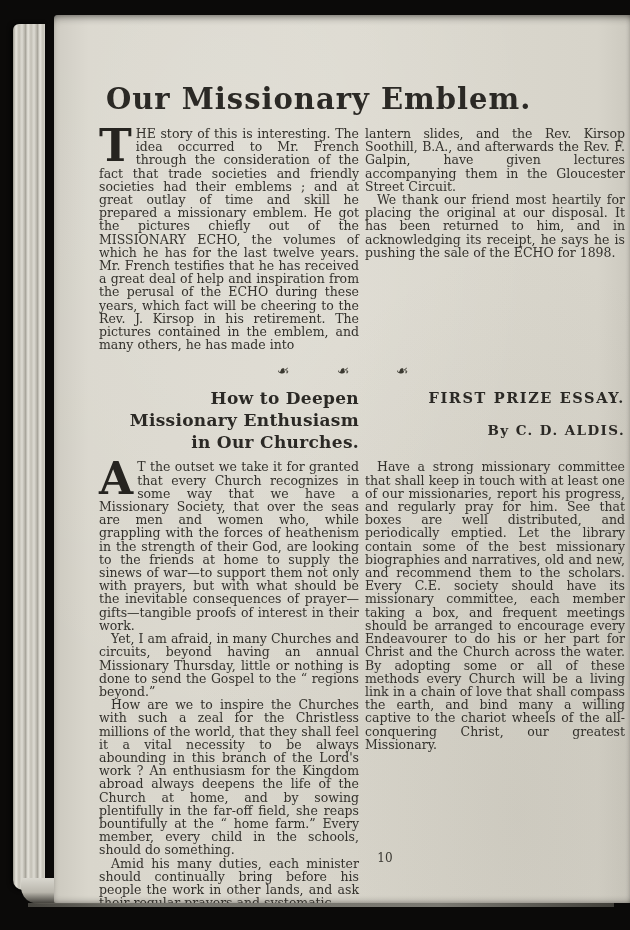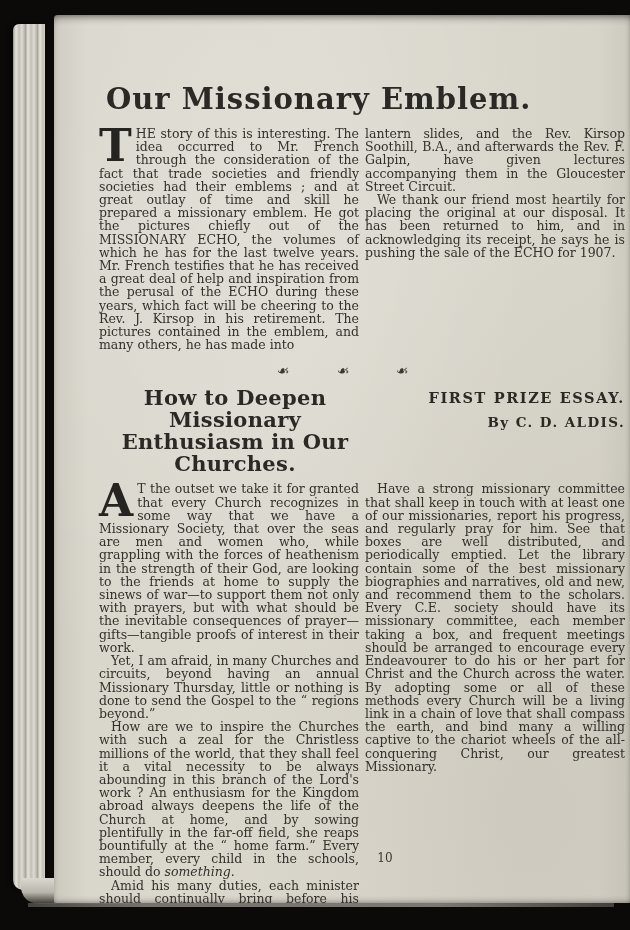--- a/index.html
+++ b/index.html
@@ -53,32 +53,32 @@
     padding:0 6px 0 45px;
     margin-top:11px;
   }
   .col { width:260px; font-size:12.5px; line-height:13.2px; text-align:justify; }
   .col p { margin:0; }
   .col p.ind { text-indent:12px; }
   .dropcap {
     float:left; font-size:44px; line-height:33px; font-weight:bold;
     padding:2px 4px 0 0; color:#262420;
   }
-  .ital { font-style:italic; }
+  .ital { }
   .ornaments { text-align:center; margin-top:10px; height:18px; color:#3c3a32; }
   .ornaments span { display:inline-block; margin:0 21px; font-size:15px; transform:scaleX(-1); }
   .head-row { display:flex; gap:6px; padding:0 6px 0 45px; margin-top:8px; }
   .head-row > div { width:260px; }
   .sec-title-left {
-    font-size:21px; line-height:22px; font-weight:bold; letter-spacing:.3px;
-    color:#2b2925; padding-left:12px; text-align:center;
+    font-size:17px; line-height:22px; font-weight:bold; letter-spacing:.3px;
+    color:#2b2925; padding-left:12px; text-align:right;
   }
   .sec-title-right { text-align:right; color:#2b2925; }
   .prize-line { font-size:14.5px; font-weight:bold; letter-spacing:1.6px; line-height:22px; }
-  .byline { font-size:13.5px; font-weight:bold; letter-spacing:1.4px; line-height:22px; margin-top:2px; }
+  .byline { font-size:13.5px; font-weight:bold; letter-spacing:1.4px; line-height:22px; margin-top:10px; }
   .body-cols { margin-top:7px; }
   .page-number {
     position:absolute; left:45px; top:836px; width:572px;
     text-align:center; font-size:12px; color:#3a3832;
   }
 </style>
 </head>
 <body>
 
 <div class="book-edges"></div>
@@ -88,21 +88,21 @@
 <div class="page">
 
   <h1 class="main-title">Our Missionary Emblem.</h1>
 
   <div class="cols">
     <div class="col">
       <p><span class="dropcap">T</span><span>HE story of this is interesting. The idea occurred to Mr. French through the consideration of the fact that trade societies and friendly societies had their emblems ; and at great outlay of time and skill he prepared a missionary emblem.  He got the pictures chiefly out of the MISSIONARY ECHO, the volumes of which he has for the last twelve years.  Mr. French testifies that he has received a great deal of help and inspiration from the perusal of the ECHO during these years, which fact will be cheering to the Rev. J. Kirsop in his retirement. The pictures contained in the emblem, and many others, he has made into</span></p>
     </div>
     <div class="col">
       <p>lantern slides, and the Rev. Kirsop Soothill, B.A., and afterwards the Rev. F. Galpin, have given lectures accompanying them in the Gloucester Street Circuit.</p>
-      <p class="ind">We thank our friend most heartily for placing the original at our disposal.  It has been returned to him, and in acknowledging its receipt, he says he is pushing the sale of the ECHO for 1907.</p>
+      <p class="ind">We thank our friend most heartily for placing the original at our disposal.  It has been returned to him, and in acknowledging its receipt, he says he is pushing the sale of the ECHO for 1898.</p>
     </div>
   </div>
 
   <div class="ornaments">
     <span>❧</span>
     <span>❧</span>
     <span>❧</span>
   </div>
 
   <div class="head-row">

